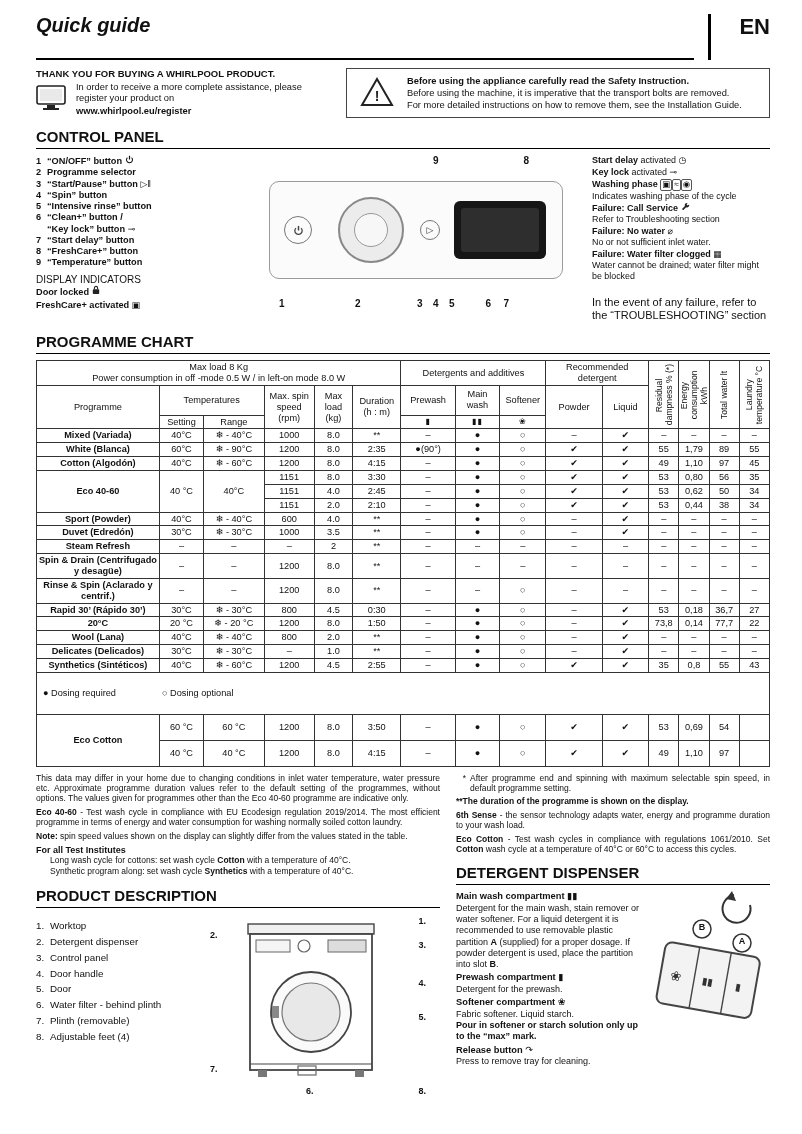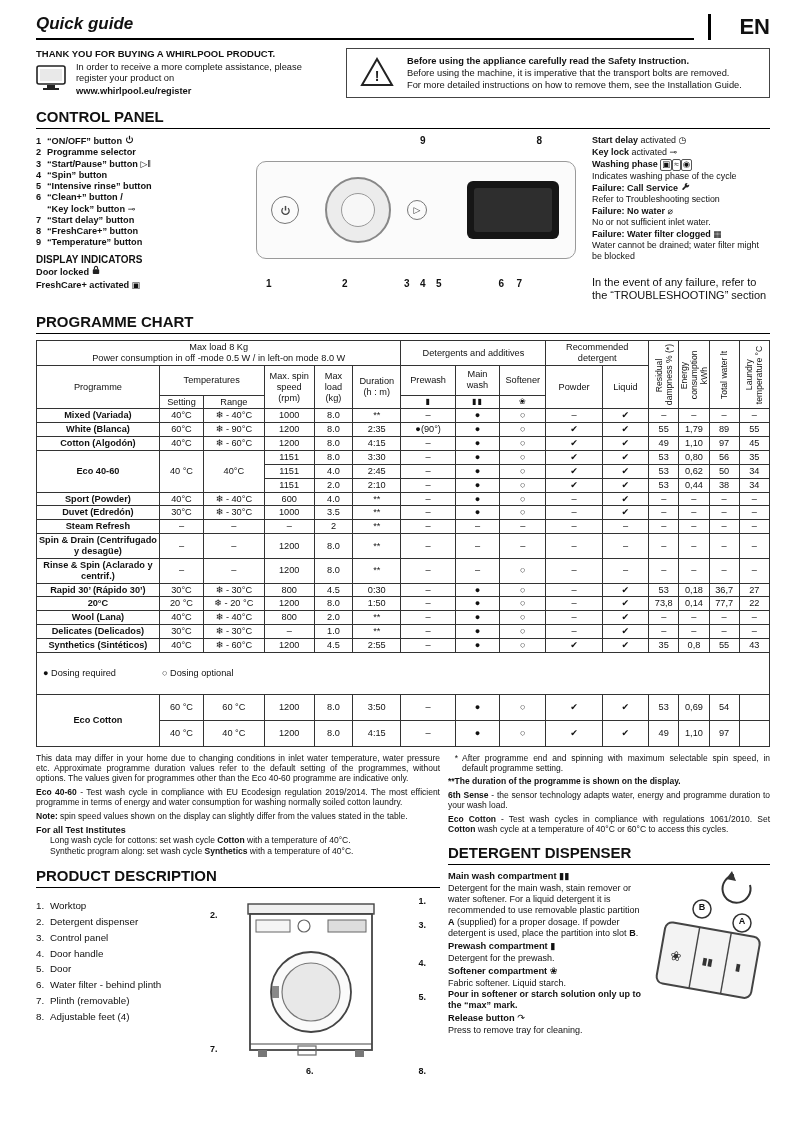--- a/index.html
+++ b/index.html
@@ -1,44 +1,44 @@
 <!DOCTYPE html>
 <html><head>
 <meta charset="utf-8">
 <style>
   * { margin:0; padding:0; box-sizing:border-box; }
   body { background:#fff; font-family:"Liberation Sans", sans-serif; color:#111; }
   .page { width:802px; height:1134px; padding:14px 32px 0 36px; overflow:hidden; background:#fff; }
 
   
   .hdr { display:flex; align-items:stretch; }
-  .hdr-title { flex:1; font-size:17px; font-weight:bold; font-style:italic; border-bottom:2px solid #000; padding-bottom:4px; }
+  .hdr-title { flex:1; font-size:20px; font-weight:bold; font-style:italic; border-bottom:2px solid #000; padding-bottom:21px; }
   .hdr-en { border-left:3px solid #000; margin-left:14px; padding-left:28px; font-size:22px; font-weight:bold; display:flex; align-items:flex-start; }
 
   
   .intro { display:flex; gap:14px; margin-top:8px; }
   .intro-left { width:296px; font-size:9.3px; line-height:1.25; }
   .intro-left .thanks { font-weight:bold; font-size:9.5px; margin-bottom:2px; }
   .reg-row { display:flex; gap:6px; }
   .reg-icon { flex:0 0 34px; padding-top:3px; }
   .reg-url { font-weight:bold; margin-top:1px; }
   .warnbox { flex:1; border:1.2px solid #444; display:flex; align-items:center; gap:10px; padding:6px 10px; font-size:9.3px; line-height:1.3; }
   .warn-tri { flex:0 0 40px; text-align:center; }
   .warnbox .w1 { font-weight:bold; }
 
   
   .section-title { font-size:15px; font-weight:bold; border-bottom:1.6px solid #000; padding-bottom:3px; margin:10px 0 6px 0; }
 
   
-  .cp-wrap { display:flex; gap:10px; }
+  .cp-wrap { display:flex; gap:23px; }
   .cp-left { width:196px; font-size:9.2px; }
   .cpl-item { font-weight:bold; line-height:1.22; }
   .cpl-item .num { display:inline-block; width:11px; }
   .glyph { font-weight:normal; font-size:9px; }
-  .cp-di-title { font-weight:bold; font-size:10px; margin-top:6px; }
+  .cp-di-title { font-weight:normal; font-size:10px; margin-top:6px; }
   .cp-ind { font-weight:bold; font-size:9.2px; line-height:1.35; }
   .cp-mid { flex:1; position:relative; height:168px; }
   .cp-panel { position:absolute; left:14px; right:6px; top:26px; height:98px; border:1.5px solid #9a9a9a; border-radius:10px; background:#fbfbfb; display:flex; align-items:center; }
   .cp-power { width:28px; height:28px; border:1.6px solid #777; border-radius:50%; margin-left:14px; display:flex; align-items:center; justify-content:center; }
   .cp-knob { width:66px; height:66px; border:2px solid #888; border-radius:50%; background:#ececec; margin-left:26px; display:flex; align-items:center; justify-content:center; }
   .cp-knob-in { width:34px; height:34px; border:1.5px solid #999; border-radius:50%; background:#f7f7f7; }
   .cp-start { width:20px; height:20px; border:1.5px solid #777; border-radius:50%; margin-left:16px; font-size:9px; display:flex; align-items:center; justify-content:center; color:#333; }
   .cp-display { width:92px; height:58px; background:#161616; border-radius:6px; margin-left:auto; margin-right:16px; padding:7px; }
   .cp-display-in { width:100%; height:100%; background:#2e2e2e; border-radius:3px; }
   .cpn { position:absolute; font-size:10px; font-weight:bold; }
@@ -58,21 +58,21 @@
   .prog-table th { font-weight:normal; white-space:pre-line; }
   .prog-table .band { font-size:9.2px; }
   .prog-table td.prog { font-weight:bold; }
   .prog-table th.rot { writing-mode:vertical-rl; transform:rotate(180deg); font-size:8.6px; padding:3px 0; }
   .prog-table td.legend { text-align:left; padding:15px 6px; font-size:9.2px; }
   .prog-table td.legend .lg { margin-right:46px; }
   .prog-table tr.tall td { height:26px; }
   .icon-cell { font-size:8px; letter-spacing:1px; }
 
   
-  .bottom { display:flex; gap:8px; margin-top:6px; }
+  .bottom { display:flex; gap:16px; margin-top:6px; }
   .bcol-left { width:404px; }
   .bcol-right { flex:1; }
   .note { font-size:8.5px; line-height:1.22; margin-bottom:3px; text-align:justify; }
   .note b { font-size:8.5px; }
   .star-note { display:flex; gap:4px; }
   .star-note .mk { flex:0 0 10px; text-align:right; }
   .test-title { font-weight:bold; font-size:9px; margin-top:4px; }
   .test-line { font-size:8.5px; margin-left:14px; line-height:1.3; }
 
   

